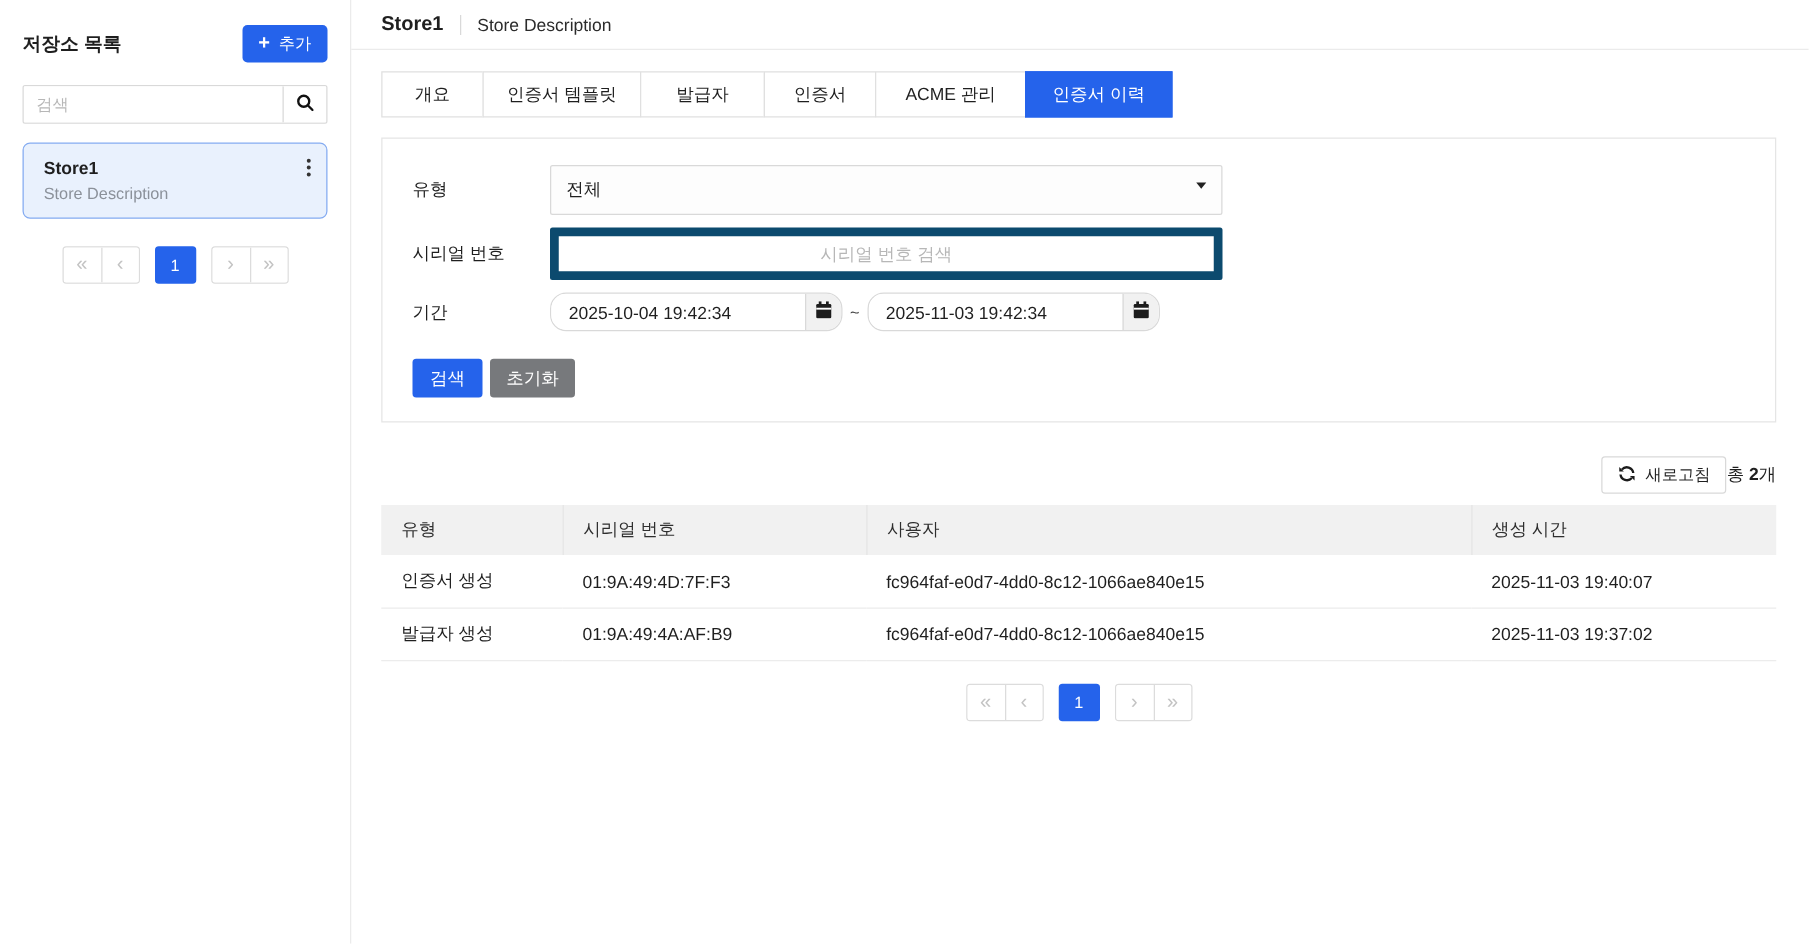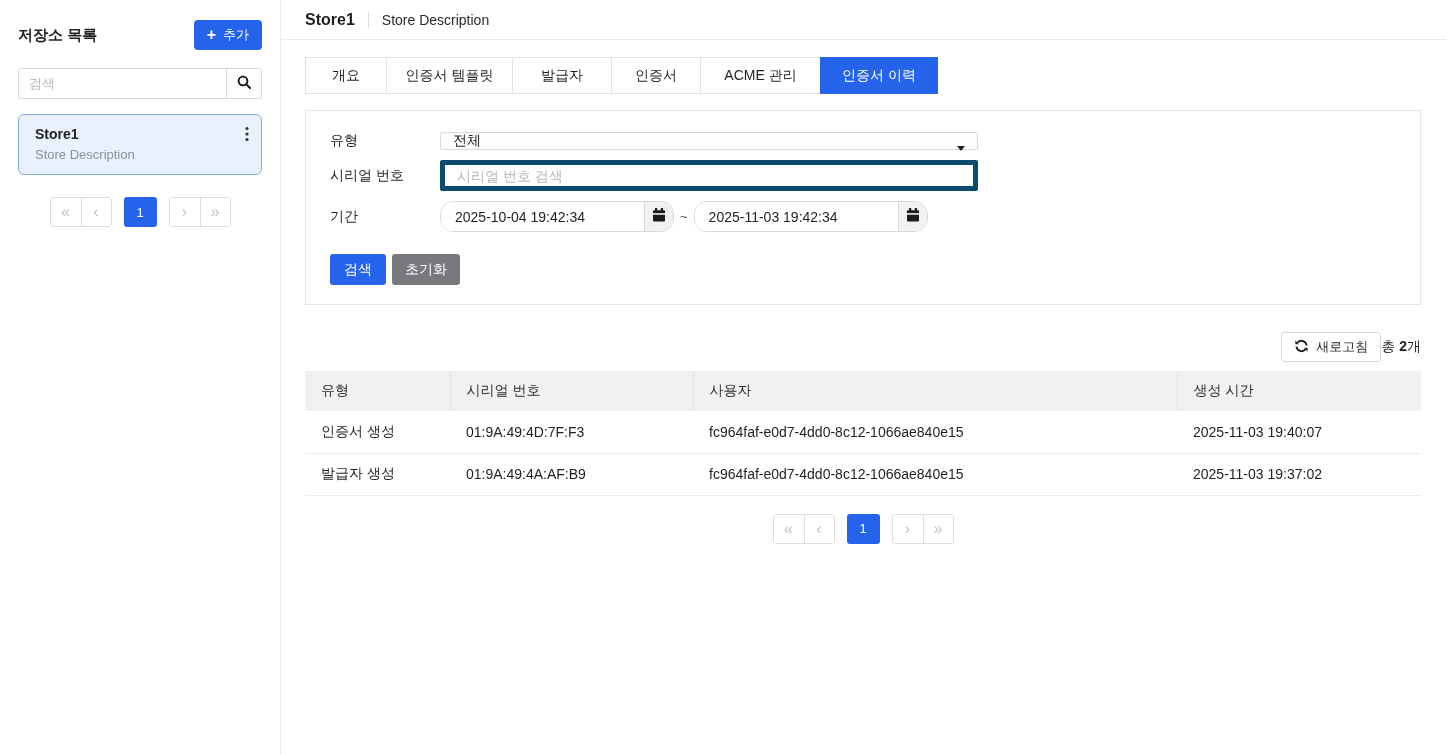--- a/index.html
+++ b/index.html
@@ -43,23 +43,23 @@
   .tab { border:1px solid #e0e0e0; margin-left:-1px; height:37px; display:flex; align-items:center; justify-content:center; font-size:14px; background:#fff; cursor:pointer; color:#1f1f1f; }
   .tab:first-child { margin-left:0; }
   .tab:nth-child(1){width:82px} .tab:nth-child(2){width:127px} .tab:nth-child(3){width:100px}
   .tab:nth-child(4){width:90px} .tab:nth-child(5){width:121px} .tab:nth-child(6){width:118px}
   .tab.active { background:var(--primary); border-color:var(--primary); color:#fff; }
 
   
   .filter-panel { margin-top:16px; border:1px solid #e5e5e5; padding:21px 24px 19px; background:#fff; }
   .filter-row { display:flex; align-items:center; margin-bottom:10px; }
   .filter-label { width:110px; font-size:14px; color:#1f1f1f; }
-  .select { width:538px; height:18px; border:1px solid #d9d9d9; border-radius:2px; background:#fdfdfd; display:flex; align-items:center; padding:0 12px; font-size:14px; position:relative; cursor:pointer; }
+  .select { width:538px; height:40px; border:1px solid #d9d9d9; border-radius:2px; background:#fdfdfd; display:flex; align-items:center; padding:0 12px; font-size:14px; position:relative; cursor:pointer; }
   .caret { position:absolute; right:12px; top:13px; width:0; height:0; border-left:4px solid transparent; border-right:4px solid transparent; border-top:5px solid #222; }
-  .text-input { width:538px; height:31px; border:5px solid #0c4a6e; border-radius:2px; padding:0 12px; font-size:14px; font-family:inherit; outline:none; color:#1f1f1f; }
+  .text-input { width:538px; height:42px; border:7px solid #0c4a6e; border-radius:2px; padding:0 12px; font-size:14px; font-family:inherit; outline:none; color:#1f1f1f;text-align:center; }
   .text-input::placeholder { color:#b7b7b7; }
   .date-wrap { display:flex; align-items:center; }
   .date-group { display:flex; border:1px solid #d9d9d9; border-radius:13px; height:31px; overflow:hidden; background:#fff; }
   .date-group input { width:203px; border:none; outline:none; padding:0 14px; font-size:14px; font-family:inherit; color:#1f1f1f; }
   .cal-btn { width:29px; border:none; border-left:1px solid #d9d9d9; background:#f1f1f1; display:flex; align-items:center; justify-content:center; cursor:pointer; }
   .tilde { margin:0 6px; font-size:13px; color:#444; }
   .btn-row { margin-top:22px; display:flex; gap:6px; }
   .btn { height:31px; border:none; border-radius:3px; font-size:14px; color:#fff; cursor:pointer; font-family:inherit; padding:0 14px; }
   .btn-search { background:var(--primary); }
   .btn-reset { background:#77797c; padding:0 13px; }

